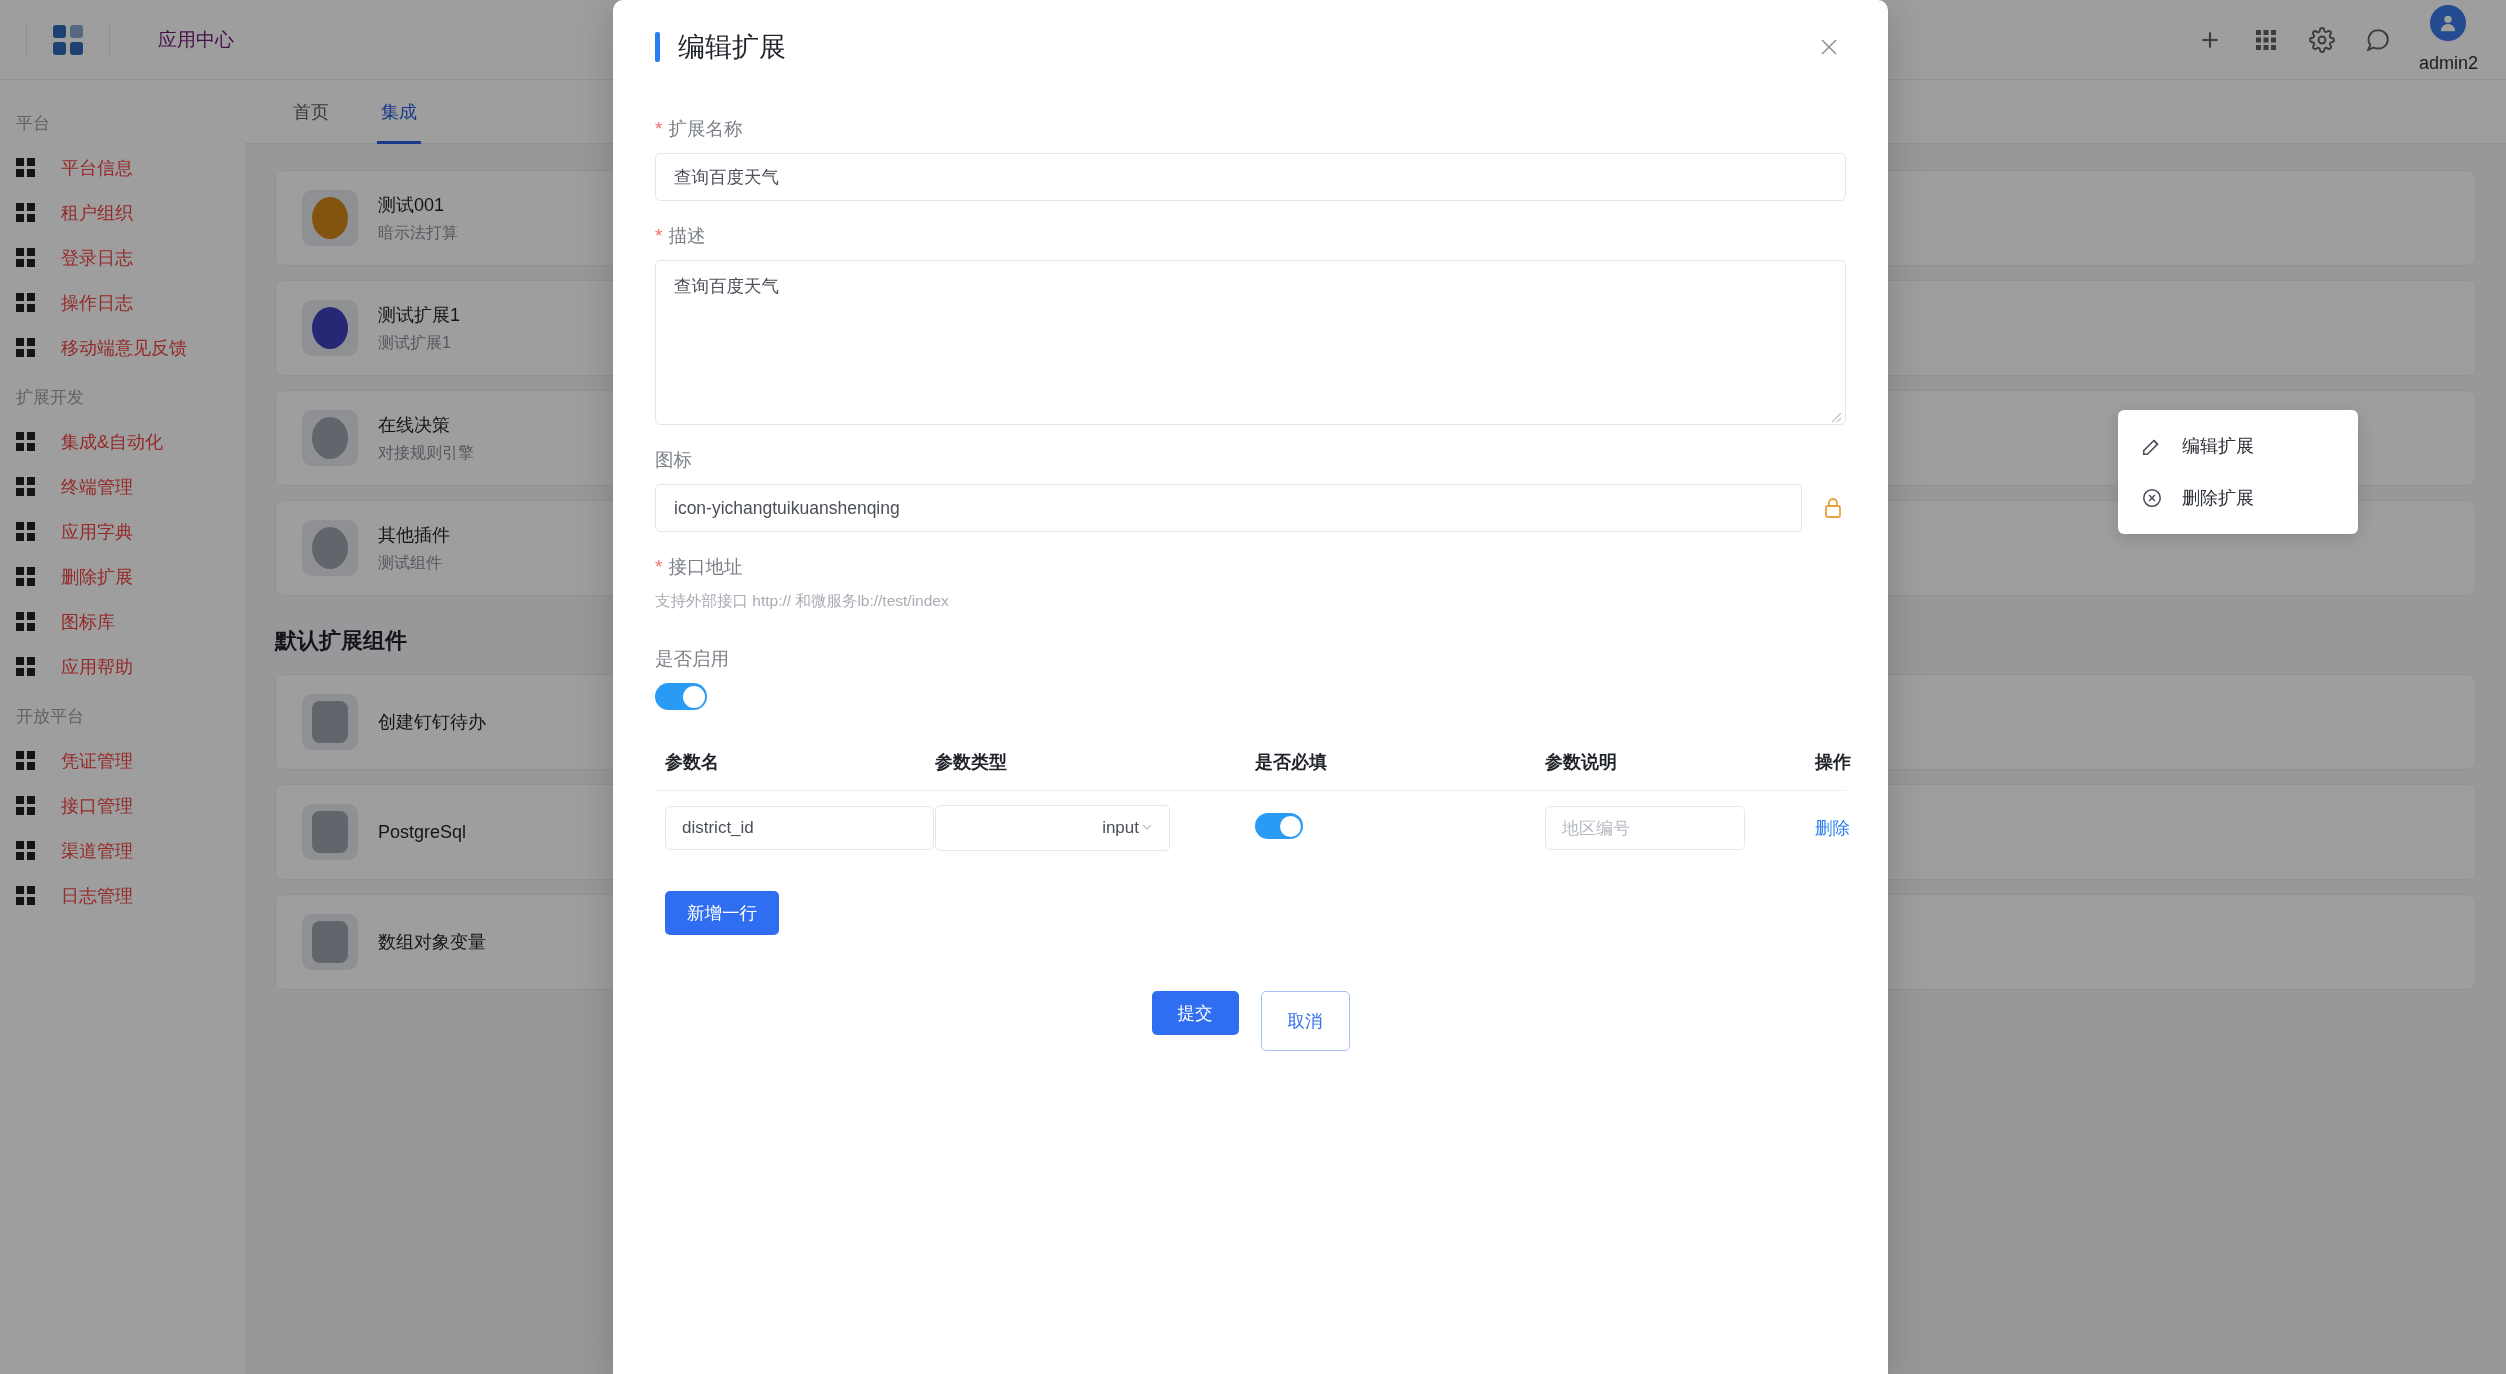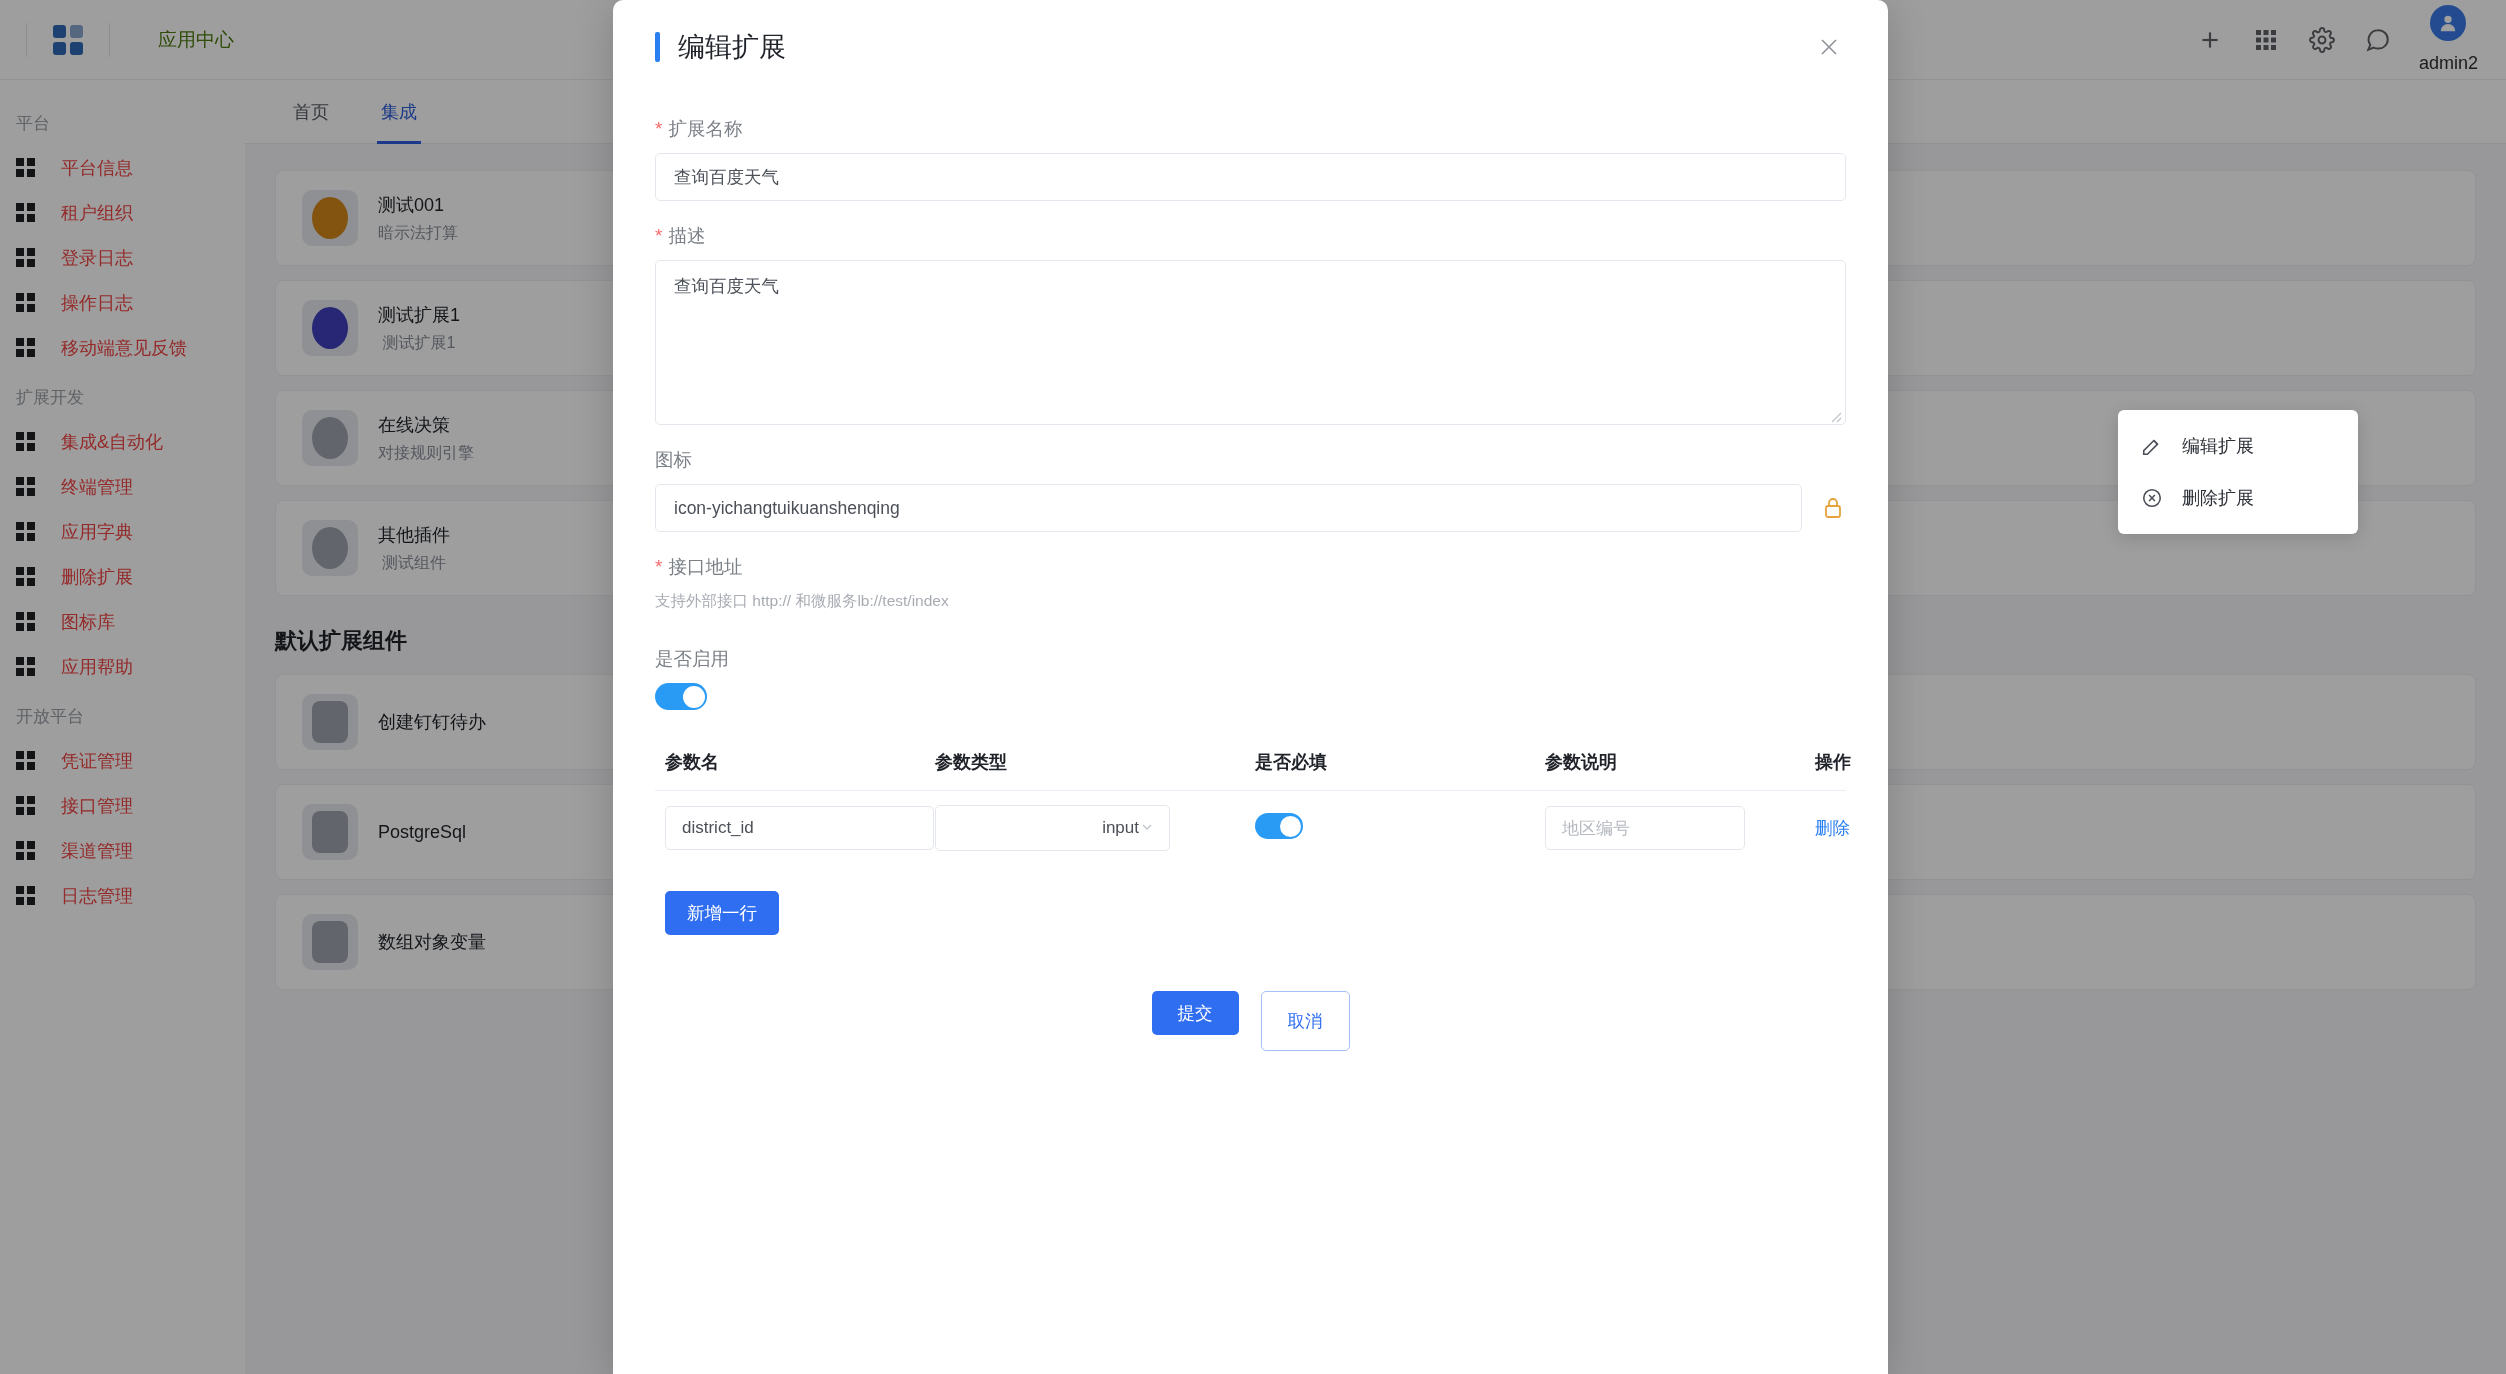--- a/index.html
+++ b/index.html
@@ -22,21 +22,21 @@
   }
   .brand { display: flex; align-items: center; padding-left: 30px; width: 310px; }
   .brand-logo { width: 46px; height: 46px; margin-right: 14px; flex: 0 0 auto; }
   .brand-text { display: flex; flex-direction: column; justify-content: center; }
   .brand-title { font-size: 31px; font-weight: 700; color: #1b1b1b; letter-spacing: 2px; line-height: 1.1; }
   .brand-sub { font-size: 12.5px; font-weight: 700; color: #2b2b2b; letter-spacing: 0.5px; margin-top: 3px; }
 
   .top-divider { width: 1px; height: 34px; background: #e2e4e8; margin: 0 26px; }
   .top-grid-icon { display: grid; grid-template-columns: 13px 13px; grid-template-rows: 13px 13px; gap: 4px; }
   .top-grid-icon i { display: block; border-radius: 3px; }
-  .top-nav-item { font-size: 19px; color: #4d7c0f; padding: 0 22px; }
+  .top-nav-item { font-size: 19px; color: #701a75; padding: 0 22px; }
   .topbar-right { margin-left: auto; display: flex; align-items: center; padding-right: 28px; gap: 26px; }
   .ic-btn { width: 30px; height: 30px; color: #6b7280; display:flex; align-items:center; justify-content:center; }
   .avatar-wrap { display: flex; align-items: center; gap: 12px; flex-direction: column; }
   .avatar {
     width: 36px; height: 36px; border-radius: 50%;
     background: #3b78e7; color:#fff; display:flex; align-items:center; justify-content:center;
   }
   .avatar-name { font-size: 18px; color: #303133; }
 
   .tabsbar {
@@ -57,21 +57,21 @@
   .side-ic { display: grid; grid-template-columns: 8px 8px; grid-template-rows: 8px 8px; gap: 3px; margin-right: 26px; }
   .side-ic i { background: #202124; display: block; }
   .side-label { font-size: 18px; color: #ef4444; }
 
   .content { position: absolute; top: 144px; left: 245px; right: 0; bottom: 0; background: #f5f6f8; padding: 26px 30px; }
   .card-row { background:#fff; border:1px solid #ebedf0; border-radius:8px; margin-bottom: 14px; height: 96px;
               display:flex; align-items:center; padding: 0 26px; }
   .card-ico { width: 56px; height: 56px; border-radius: 10px; background:#e7e8ee; margin-right: 20px; display:flex; align-items:center; justify-content:center; }
   .card-ico .dot { width: 36px; height: 42px; border-radius: 50%; }
   .card-txt .t1 { font-size: 18px; color:#1f2329; }
-  .card-txt .t2 { font-size: 16px; color:#8a8f99; margin-top: 6px; text-align: center; }
+  .card-txt .t2 { font-size: 16px; color:#8a8f99; margin-top: 6px; }
   .section-head { font-size: 22px; font-weight: 700; color:#1f2329; margin: 30px 0 18px 0; }
 
   
   .dim { position: absolute; inset: 0; background: rgba(0,0,0,0.38); }
 
   
   .ctx-menu {
     position: absolute; left: 2118px; top: 410px; width: 240px;
     background: #fff; border-radius: 6px; box-shadow: 0 4px 18px rgba(0,0,0,.14);
     padding: 10px 0; z-index: 40;

